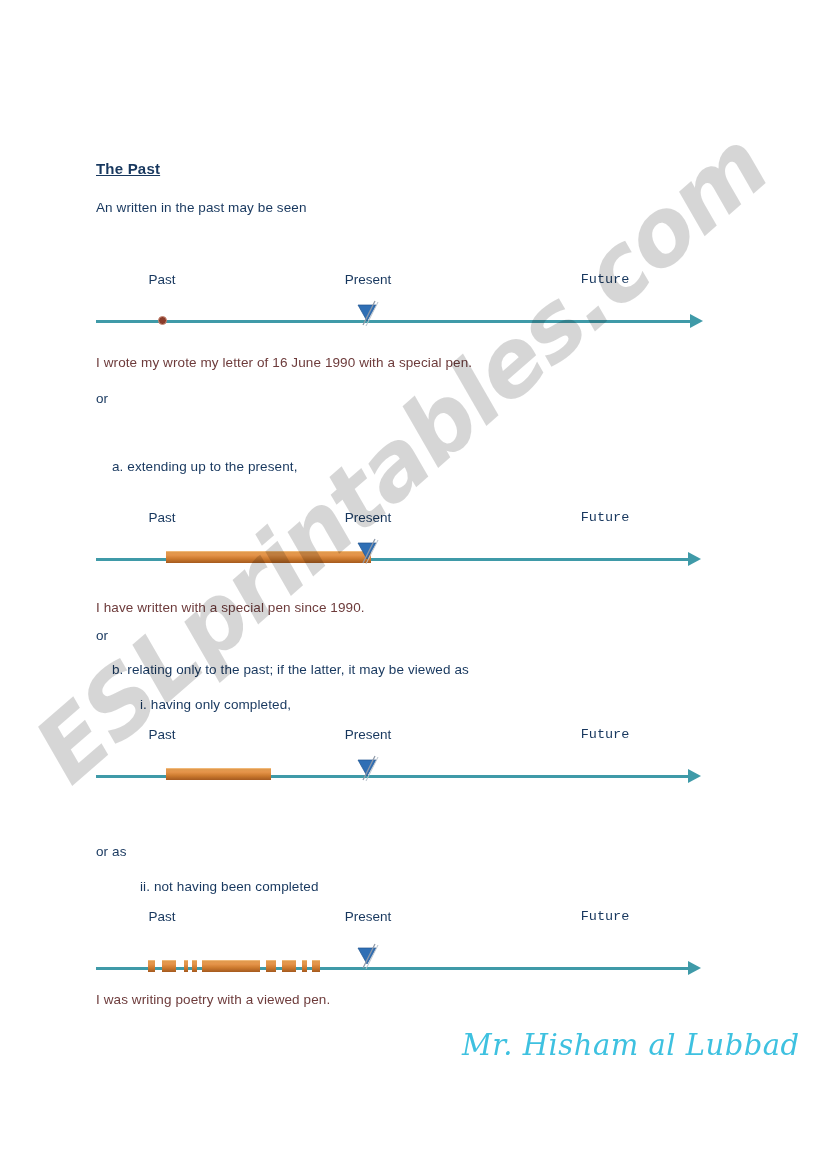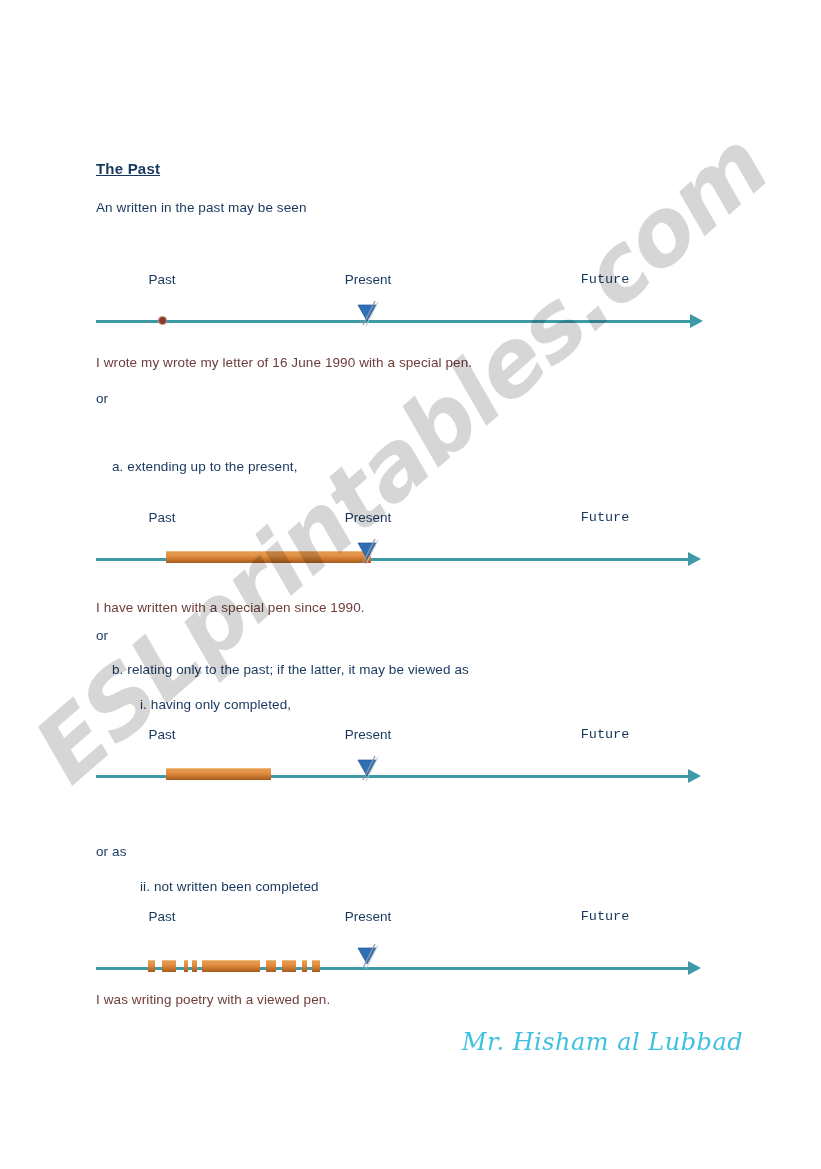--- a/index.html
+++ b/index.html
@@ -160,21 +160,21 @@
     border-top: 1px solid #f0b878;
   }
 
   
   .signature {
     position: absolute;
     left: 462px;
     top: 1014px;
     font-family: "DejaVu Serif", serif;
     font-style: italic;
-    font-size: 24px;
+    font-size: 29px;
     color: #3ec1e0;
     white-space: nowrap;
     letter-spacing: 0.5px;
   }
 </style>
 </head>
 <body>
 
 <div id="page">
 
@@ -249,21 +249,21 @@
         <polygon points="7,11 25,11 16,27" fill="none" stroke="#1f548f" stroke-width="0.7"></polygon>
         <line x1="24" y1="7" x2="12" y2="31" stroke="#8f9aa8" stroke-width="1.2"></line>
         <line x1="27" y1="8" x2="15" y2="32" stroke="#b9c2cc" stroke-width="1"></line>
       </svg>
     </div>
   </div>
 
 
   <div class="body-line" style="top:830px;">or as</div>
 
-  <div class="body-line indent2" style="top:865px;">ii. not written been completed</div>
+  <div class="body-line indent2" style="top:865px;">ii. not having been completed</div>
 
   <div class="timeline" style="top:895px;">
     <div class="tl-labels">
       <span class="tl-label past">Past</span>
       <span class="tl-label present">Present</span>
       <span class="tl-label future">Future</span>
     </div>
     <div class="tl-axis" style="width:592px; top:58px;"></div>
     <div class="tl-arrow" style="left:592px; top:52px;"></div>
 

